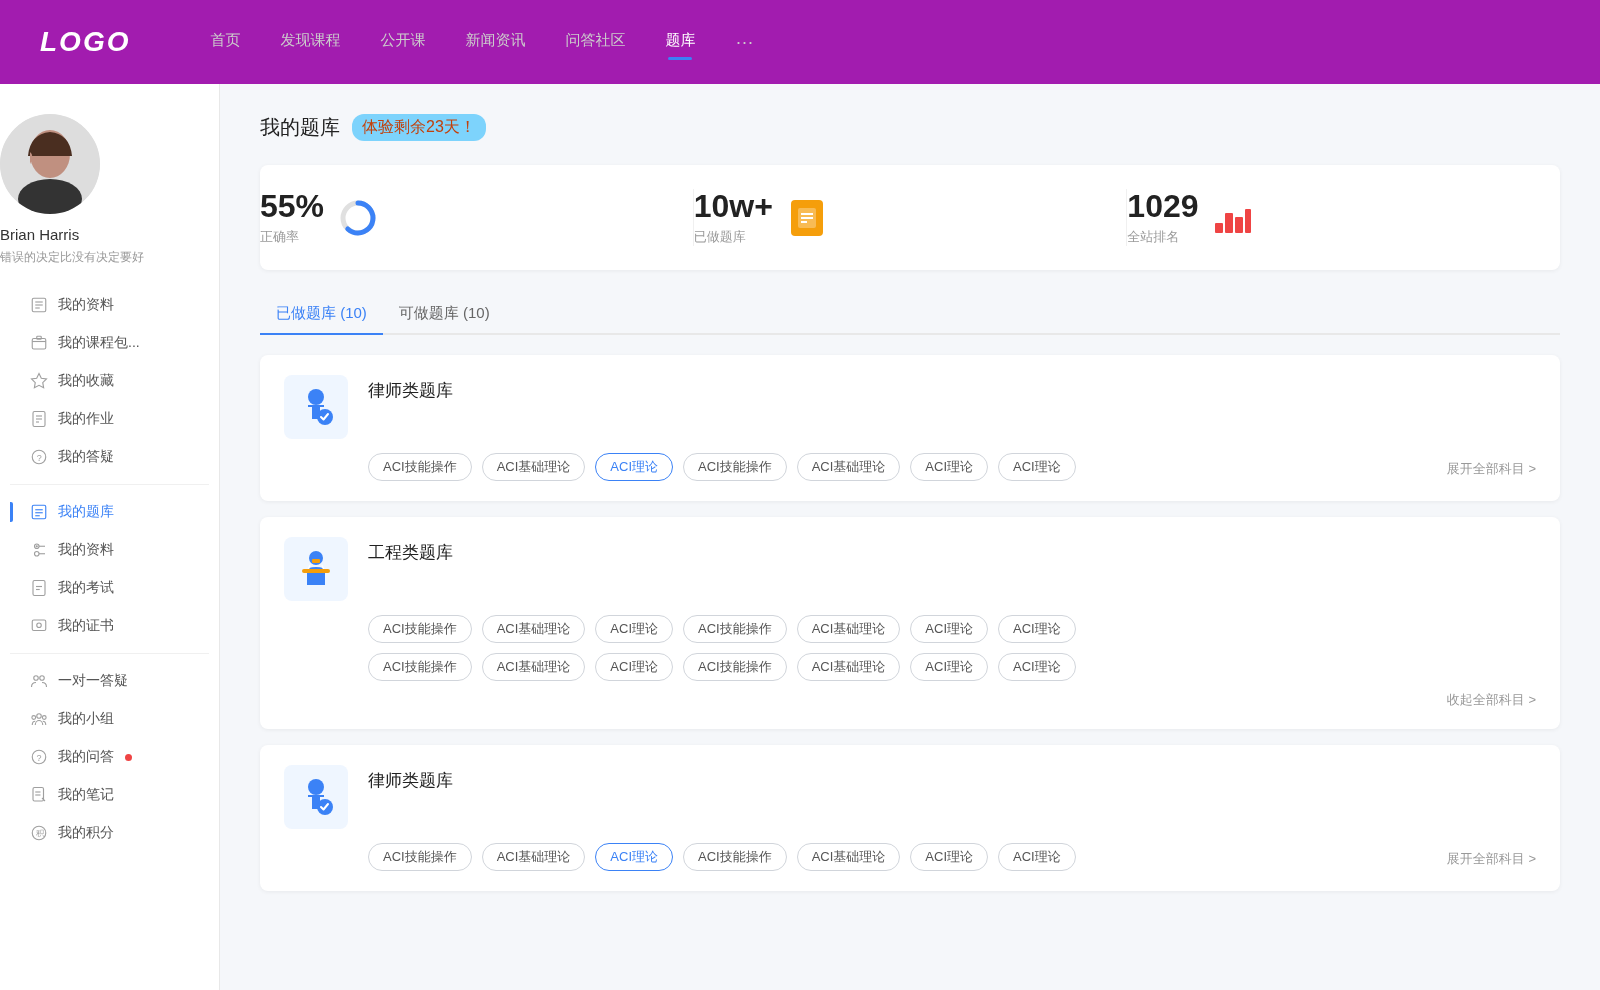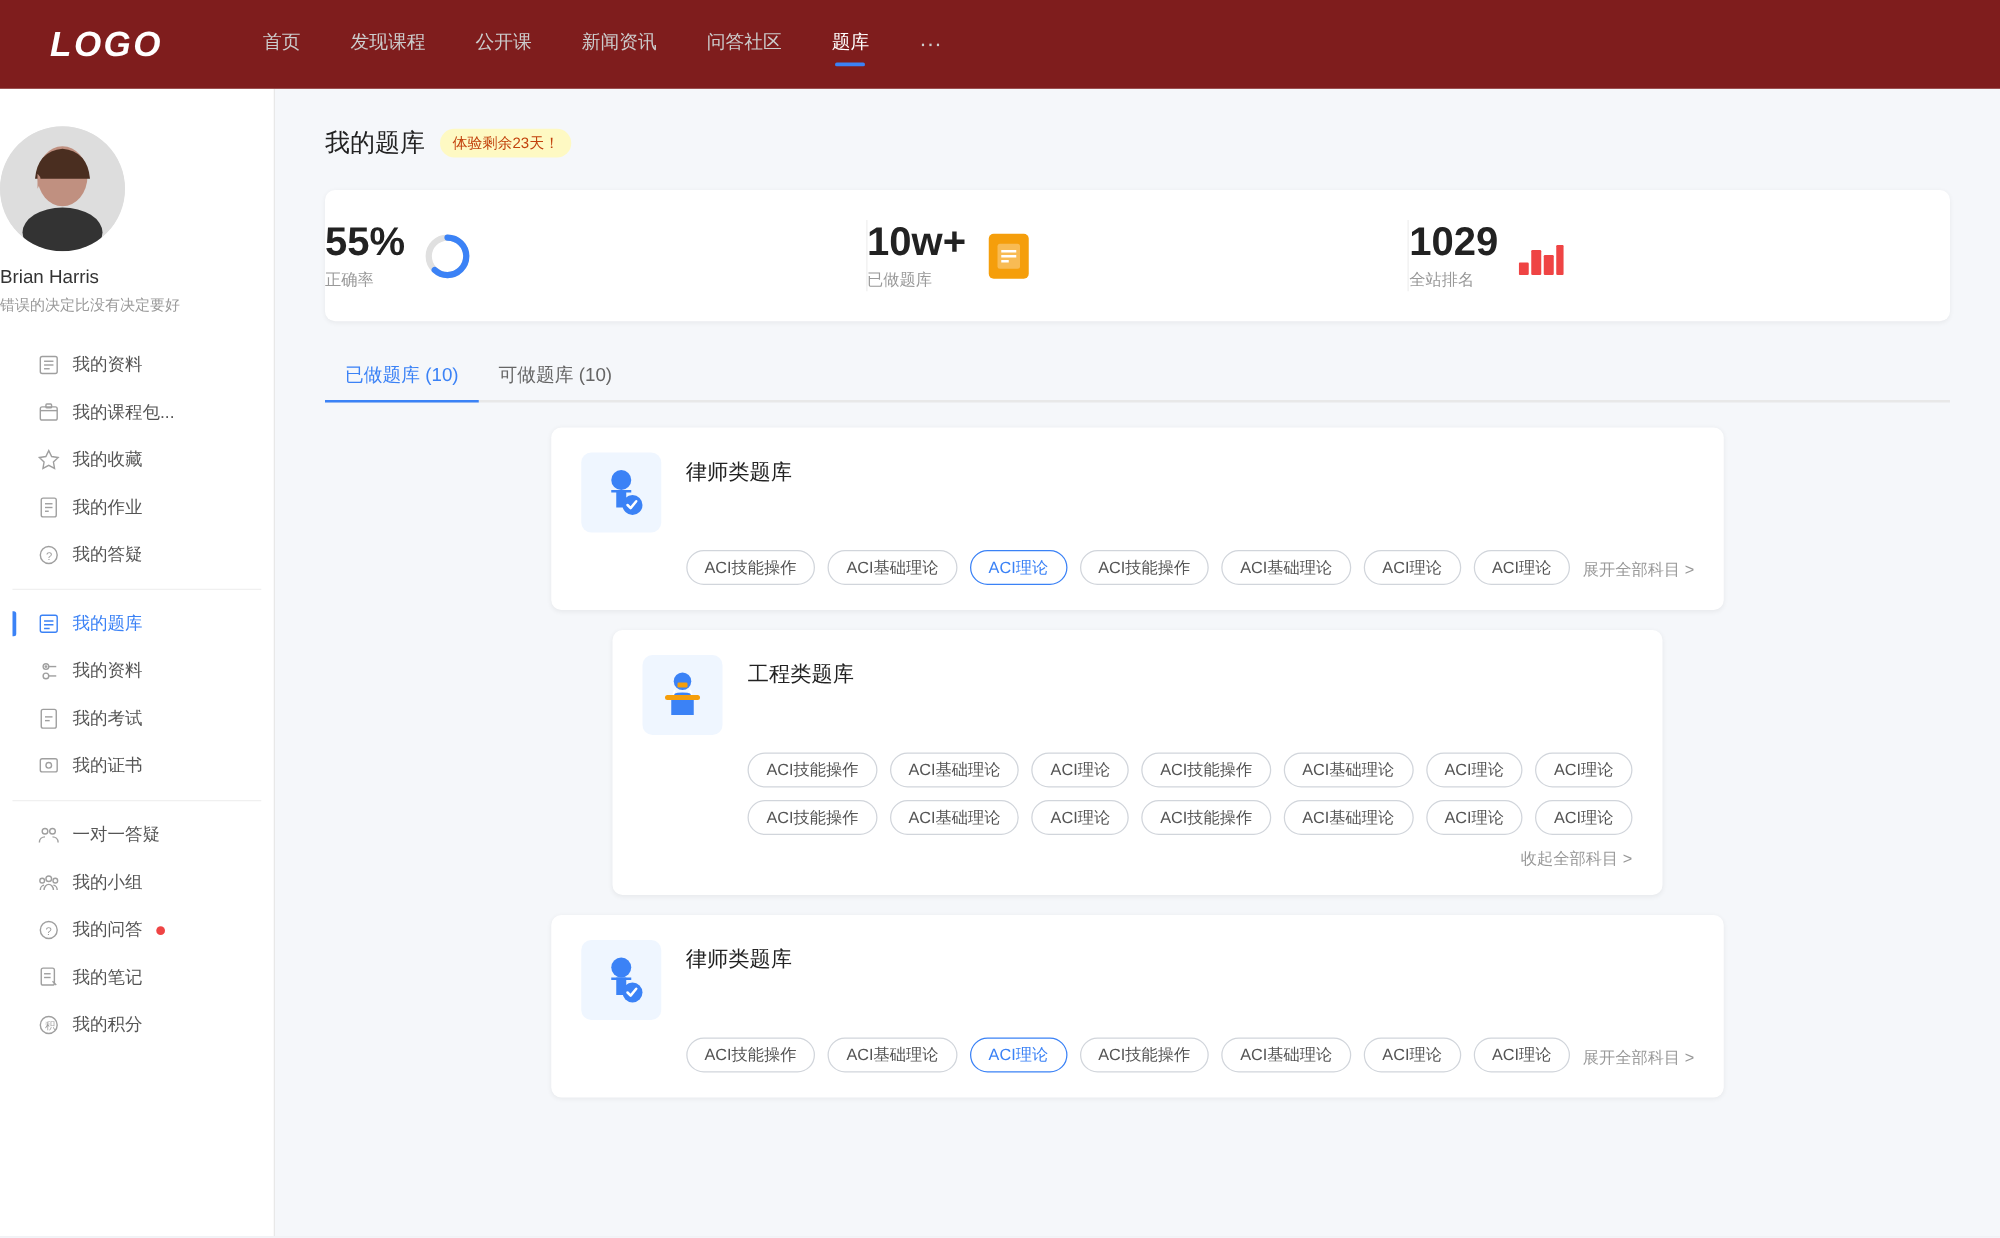--- a/index.html
+++ b/index.html
@@ -1,21 +1,21 @@
 <!DOCTYPE html>
 <html><head>
   <meta charset="utf-8">
   <style>
     * { box-sizing: border-box; margin: 0; padding: 0; }
     body { font-family: 'PingFang SC', 'Microsoft YaHei', sans-serif; background: #f0f2f5; color: #333; font-size: 14px; }
 
     
     .header {
-      background: #7f1d1d;
-      height: 71px;
+      background: #a21caf;
+      height: 84px;
       display: flex;
       align-items: center;
       padding: 0 40px;
       position: relative;
     }
     .header-logo {
       color: #fff;
       font-size: 28px;
       font-weight: bold;
       letter-spacing: 2px;
@@ -180,25 +180,25 @@
 
     
     .page-header {
       display: flex;
       align-items: center;
       gap: 12px;
       margin-bottom: 24px;
     }
     .page-title { font-size: 20px; font-weight: 500; color: #222; }
     .trial-badge {
-      background: #fef9c3;
+      background: #7dd3fc;
       color: #c2410c;
       padding: 3px 10px;
       border-radius: 12px;
-      font-size: 12px;
+      font-size: 16px;
     }
 
     
     .stats-bar {
       background: #fff;
       border-radius: 8px;
       display: flex;
       padding: 24px 0;
       margin-bottom: 24px;
       box-shadow: 0 1px 4px rgba(0,0,0,0.06);
@@ -261,21 +261,21 @@
       position: relative;
       margin-bottom: -2px;
     }
     .tab.active {
       color: #3b82f6;
       font-weight: 500;
       border-bottom: 2px solid #3b82f6;
     }
 
     
-    .qbank-list { display: flex; flex-direction: column; gap: 16px; align-items: center; }
+    .qbank-list { display: flex; flex-direction: column; gap: 16px; }
     .qbank-card {
       background: #fff;
       border-radius: 8px;
       padding: 20px 24px;
       box-shadow: 0 1px 4px rgba(0,0,0,0.06);
     }
     .qbank-card-header {
       display: flex;
       align-items: flex-start;
       gap: 20px;

